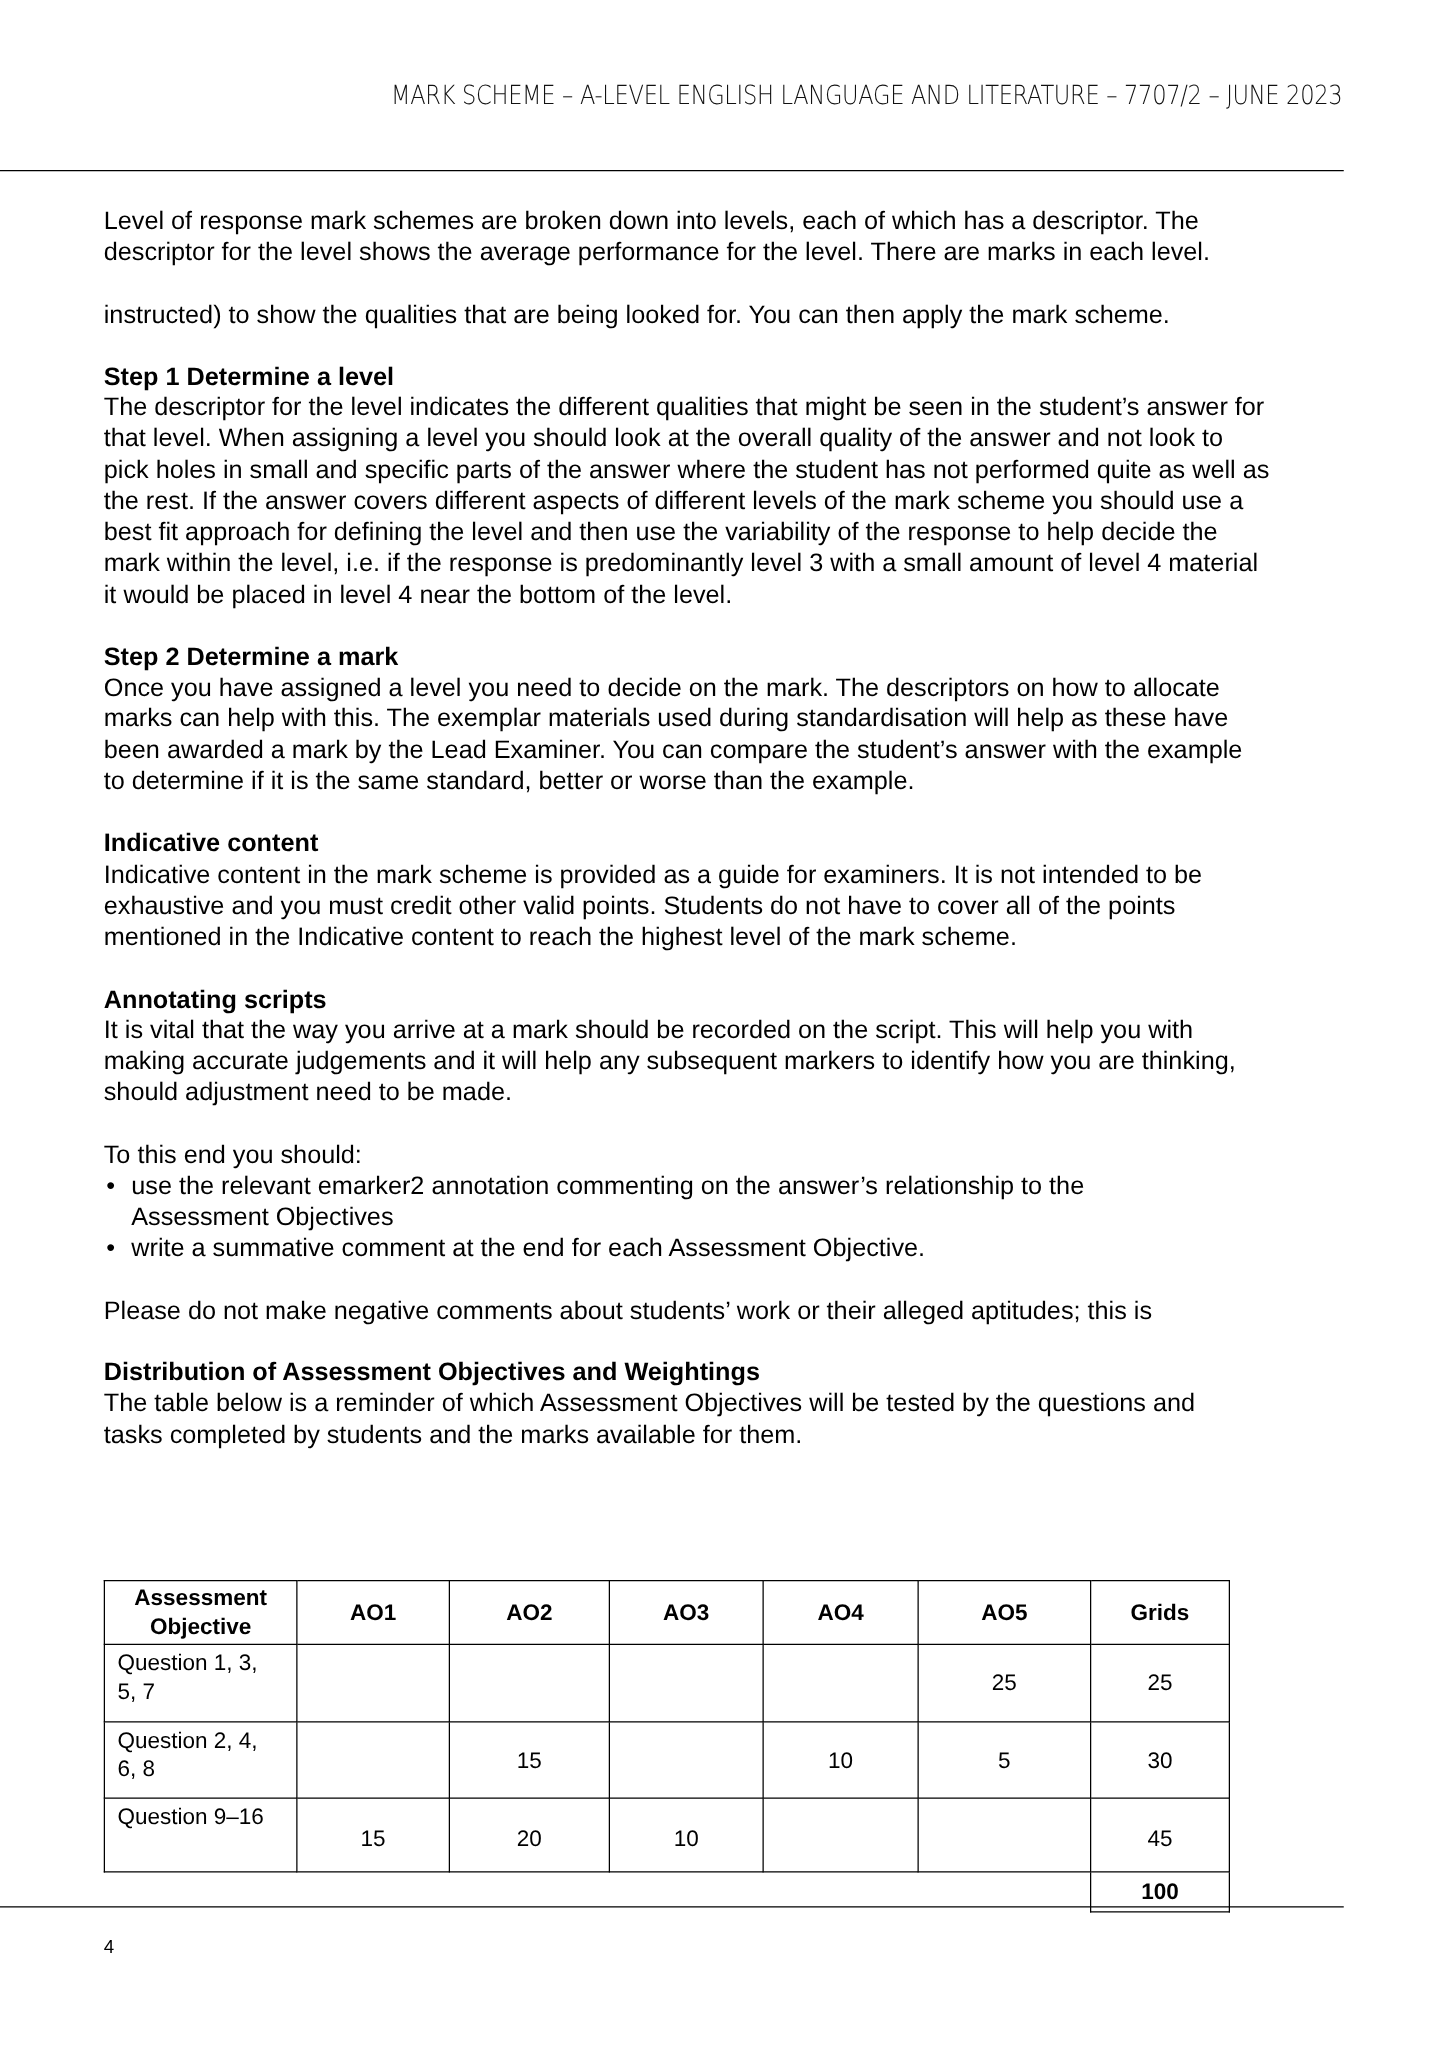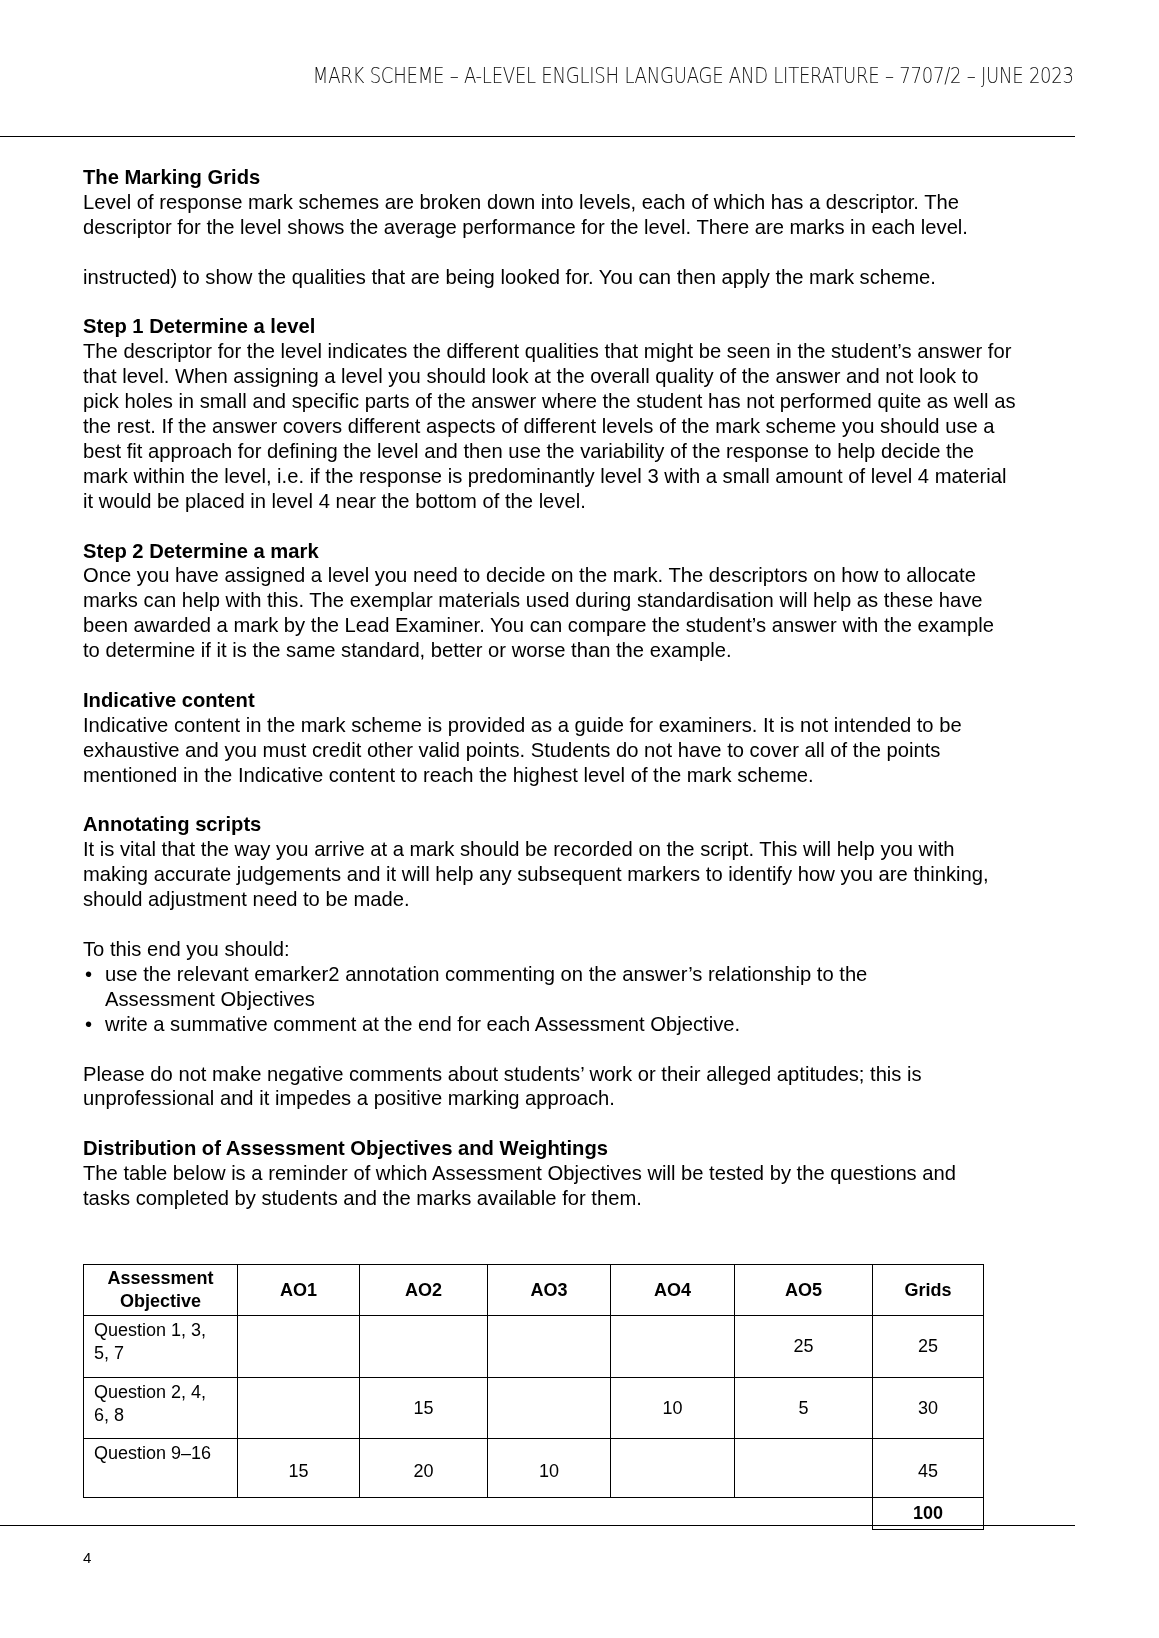--- a/index.html
+++ b/index.html
@@ -46,21 +46,20 @@
     font-family: "Liberation Sans", sans-serif; font-size: 15px;
   }
 </style>
 </head>
 <body>
 
 <div class="header">MARK SCHEME – A-LEVEL ENGLISH LANGUAGE AND LITERATURE – 7707/2 – JUNE 2023</div>
 <div class="rule top"></div>
 
 <div class="content">
-  <h2>The Marking Grids</h2>
   <p>Level of response mark schemes are broken down into levels, each of which has a descriptor.  The</p>
   <p>descriptor for the level shows the average performance for the level.  There are marks in each level.</p>
   <div class="gap"></div>
   <p>instructed) to show the qualities that are being looked for.  You can then apply the mark scheme.</p>
   <div class="gap"></div>
   <h2>Step 1 Determine a level</h2>
   <p>The descriptor for the level indicates the different qualities that might be seen in the student’s answer for</p>
   <p>that level.  When assigning a level you should look at the overall quality of the answer and not look to</p>
   <p>pick holes in small and specific parts of the answer where the student has not performed quite as well as</p>
   <p>the rest.  If the answer covers different aspects of different levels of the mark scheme you should use a</p>
@@ -91,21 +90,20 @@
       <span>use the relevant emarker2 annotation commenting on the answer’s relationship to the</span><br>
       <span>Assessment Objectives</span>
     </li>
     <li>
       <span class="bullet">•</span>
       <span>write a summative comment at the end for each Assessment Objective.</span>
     </li>
   </ul>
   <div class="gap"></div>
   <p>Please do not make negative comments about students’ work or their alleged aptitudes; this is</p>
-  <p>unprofessional and it impedes a positive marking approach.</p>
   <div class="gap"></div>
   <h2>Distribution of Assessment Objectives and Weightings</h2>
   <p>The table below is a reminder of which Assessment Objectives will be tested by the questions and</p>
   <p>tasks completed by students and the marks available for them.</p>
 </div>
 
 <table class="ao">
   <tbody>
       <tr>
     <th class="col0">

